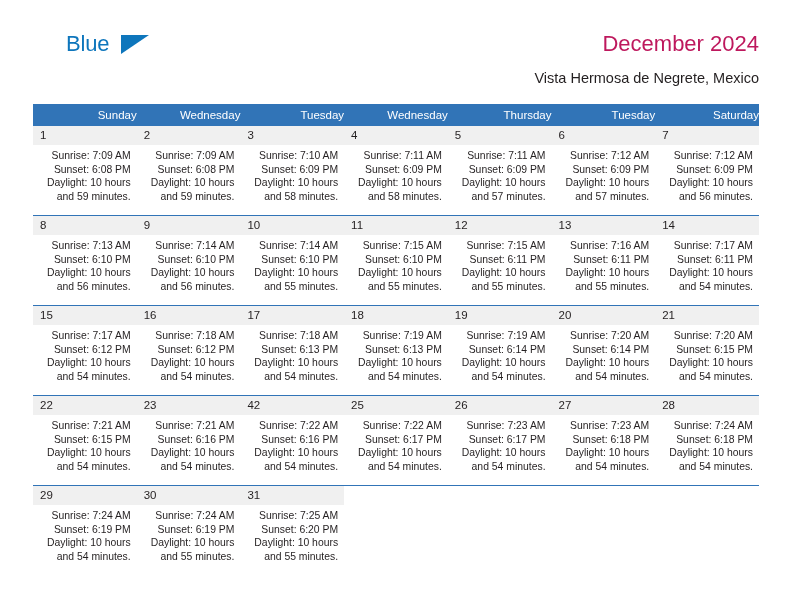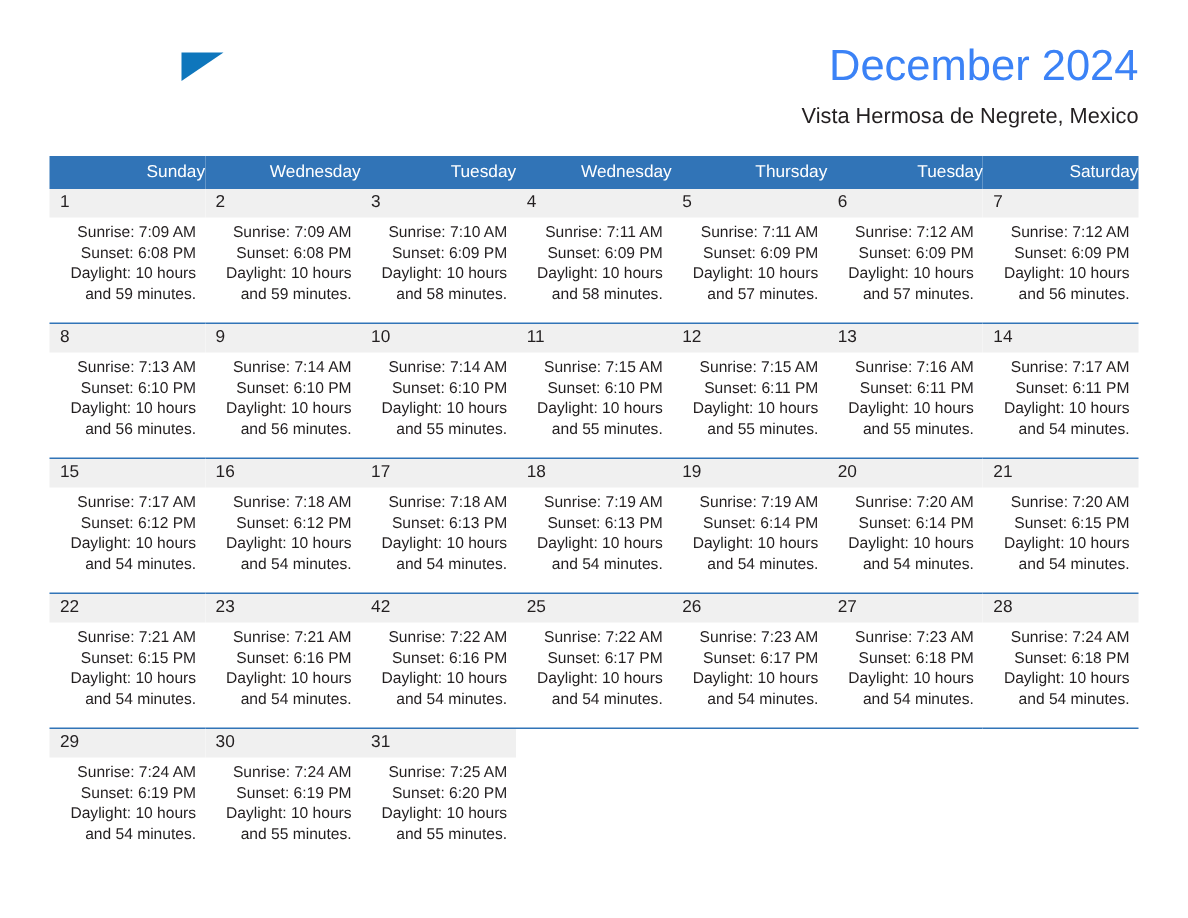--- a/index.html
+++ b/index.html
@@ -59,22 +59,22 @@
     margin-top: 1px;
     letter-spacing: -0.2px;
   }
   .title-block {
     position: absolute;
     right: 0;
     top: 0;
     text-align: right;
   }
   .cal-title {
-    font-size: 29px;
-    color: #3b82f6;
+    font-size: 22px;
+    color: #be185d;
     line-height: 36px;
     white-space: nowrap;
   }
   .cal-subtitle {
     font-size: 14.5px;
     color: #231f20;
     line-height: 20px;
     margin-top: 6px;
     white-space: nowrap;
   }
@@ -134,20 +134,21 @@
 </style>
 </head>
 <body>
 
 <div class="page">
 
   <div class="header">
 
     <div class="logo">
       <span class="logo-tri"></span>
+      <span class="logo-row2">Blue</span>
     </div>
 
     <div class="title-block">
       <div class="cal-title">December 2024</div>
       <div class="cal-subtitle">Vista Hermosa de Negrete, Mexico</div>
     </div>
 
   </div>
 
   <table class="calendar">

